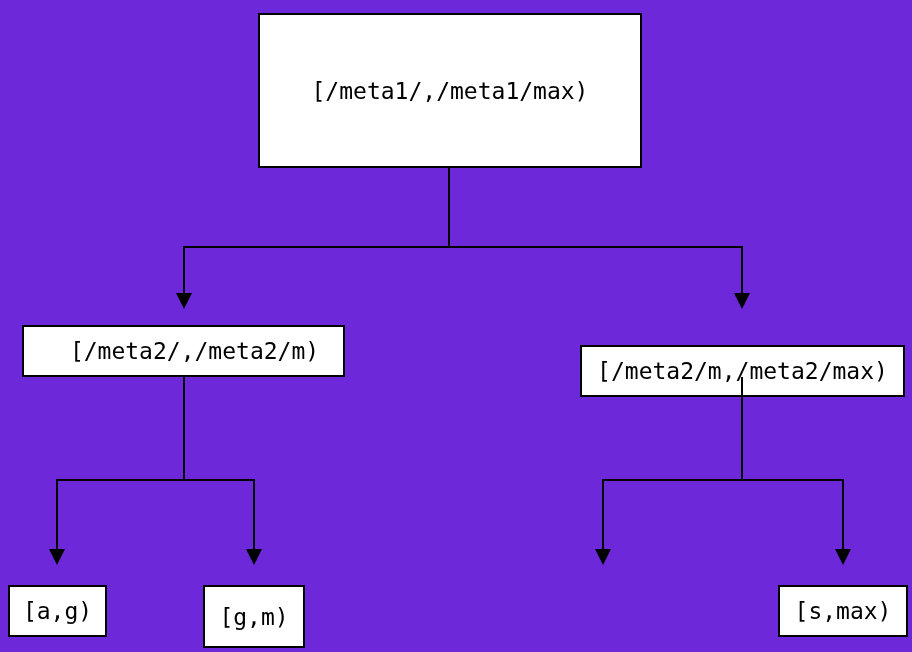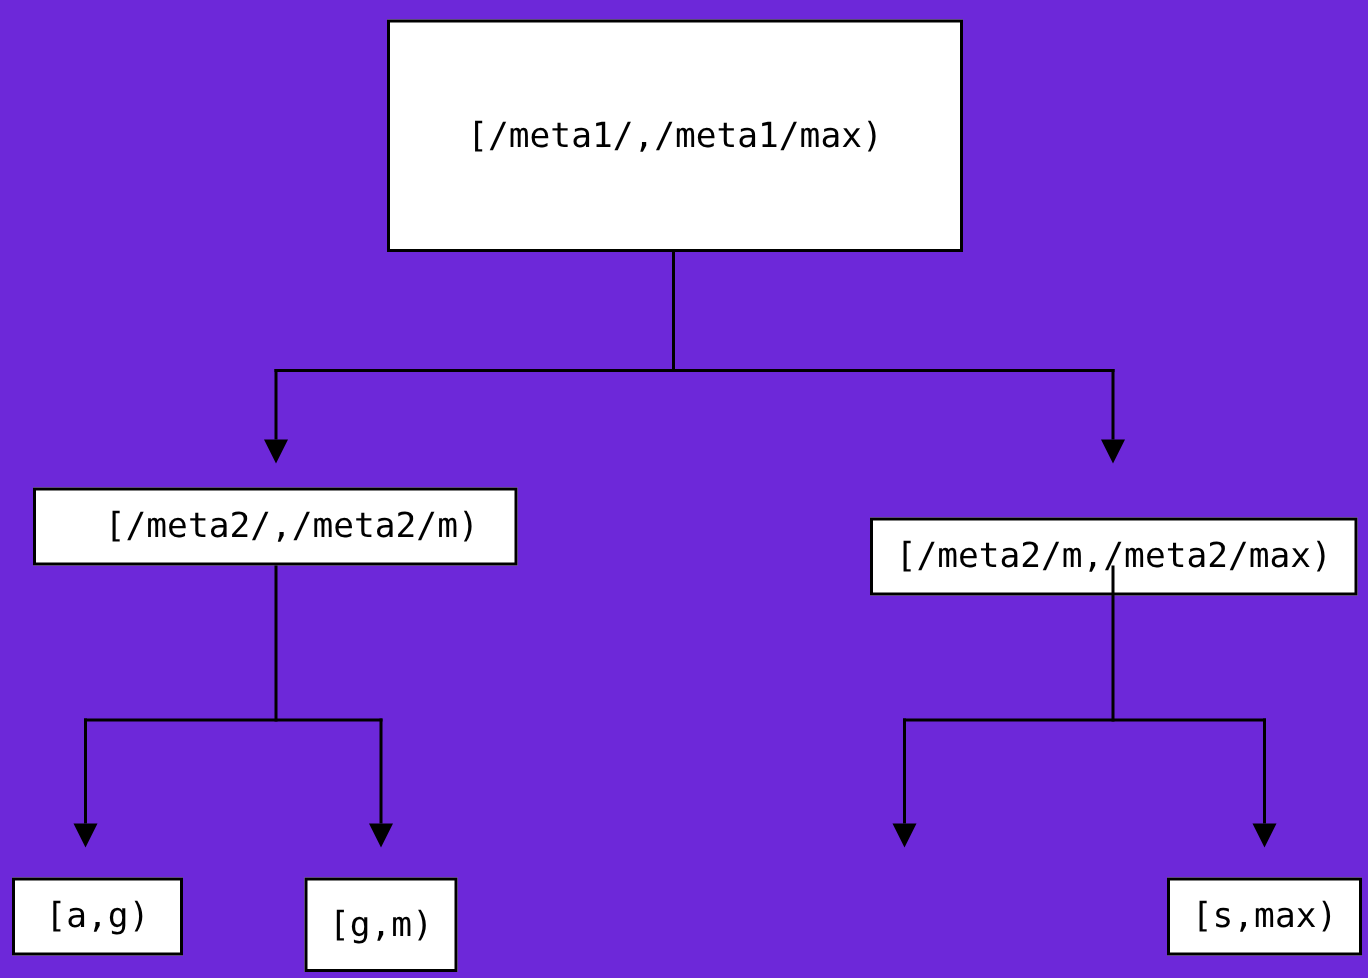--- a/index.html
+++ b/index.html
@@ -38,21 +38,21 @@
     height: 0;
     border-left: 8px solid transparent;
     border-right: 8px solid transparent;
     border-top: 16px solid #000000;
   }
 
   
   .node-root       { left: 258px; top: 13px;  width: 384px; height: 155px; }
   .node-meta2-low  { left: 22px;  top: 325px; width: 323px; height: 52px; padding-left: 22px; }
   .node-meta2-high { left: 580px; top: 325px; width: 325px; height: 52px; margin-top: 20px; }
-  .node-leaf-ag    { left: 8px;   top: 585px; width: 114px;  height: 52px; }
+  .node-leaf-ag    { left: 8px;   top: 585px; width: 99px;  height: 52px; }
   .node-leaf-gm    { left: 203px; top: 585px; width: 102px; height: 63px; }
   .node-leaf-ms    { left: 553px; top: 585px; width: 100px; height: 52px; }
   .node-leaf-smax  { left: 778px; top: 585px; width: 130px; height: 52px; }
 </style>
 </head>
 <body>
 
 <div class="canvas">
 
   <div class="node node-root">[/meta1/,/meta1/max)</div>

